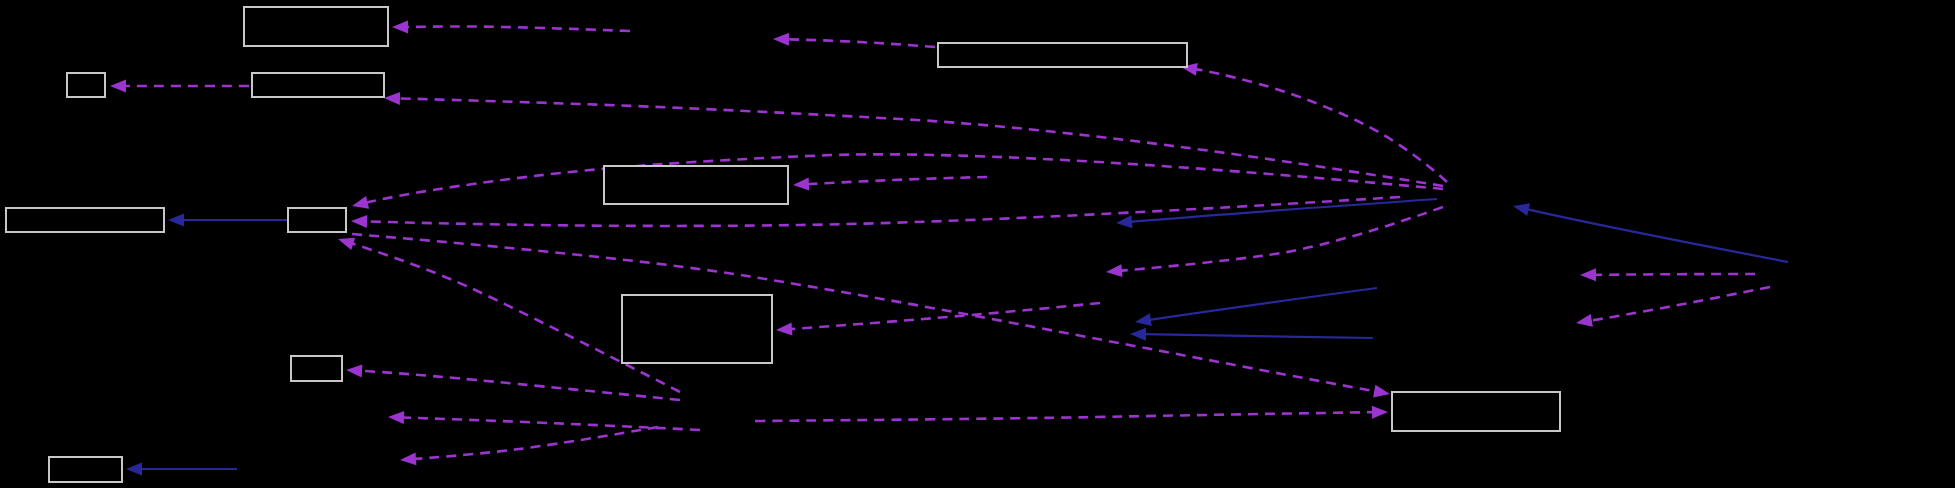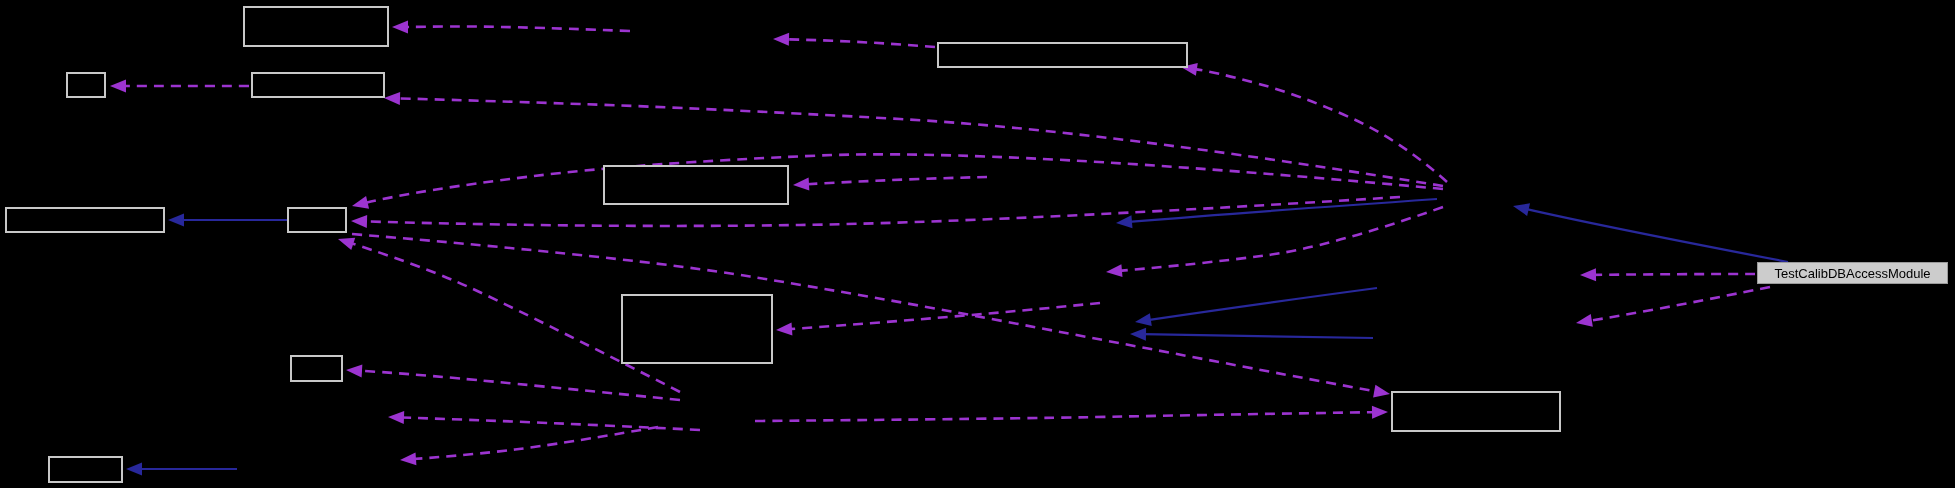--- a/index.html
+++ b/index.html
@@ -71,14 +71,13 @@
       <div class="node" style="left: 251px; top: 72px; width: 134px; height: 26px; background: rgb(0, 0, 0); border-color: rgb(200, 200, 200);"></div>
       <div class="node" style="left: 937px; top: 42px; width: 251px; height: 26px; background: rgb(0, 0, 0); border-color: rgb(200, 200, 200);"></div>
       <div class="node" style="left: 603px; top: 165px; width: 186px; height: 40px; background: rgb(0, 0, 0); border-color: rgb(200, 200, 200);"></div>
       <div class="node" style="left: 5px; top: 207px; width: 160px; height: 26px; background: rgb(0, 0, 0); border-color: rgb(200, 200, 200);"></div>
       <div class="node" style="left: 287px; top: 207px; width: 60px; height: 26px; background: rgb(0, 0, 0); border-color: rgb(200, 200, 200);"></div>
       <div class="node" style="left: 621px; top: 294px; width: 152px; height: 70px; background: rgb(0, 0, 0); border-color: rgb(200, 200, 200);"></div>
       <div class="node" style="left: 290px; top: 355px; width: 53px; height: 27px; background: rgb(0, 0, 0); border-color: rgb(200, 200, 200);"></div>
       <div class="node" style="left: 1391px; top: 391px; width: 170px; height: 41px; background: rgb(0, 0, 0); border-color: rgb(200, 200, 200);"></div>
       <div class="node" style="left: 48px; top: 456px; width: 75px; height: 27px; background: rgb(0, 0, 0); border-color: rgb(200, 200, 200);"></div>
     </div>
-  <div class="mainnode" id="mainnode" style="left: 1757px; top: 262px; width: 191px; height: 22px; background: rgb(204, 204, 204); border-color: rgb(154, 154, 154); color: rgb(0, 0, 0);">TestCalibDBAccessModule</div>
 </div>
 
 </body></html>

